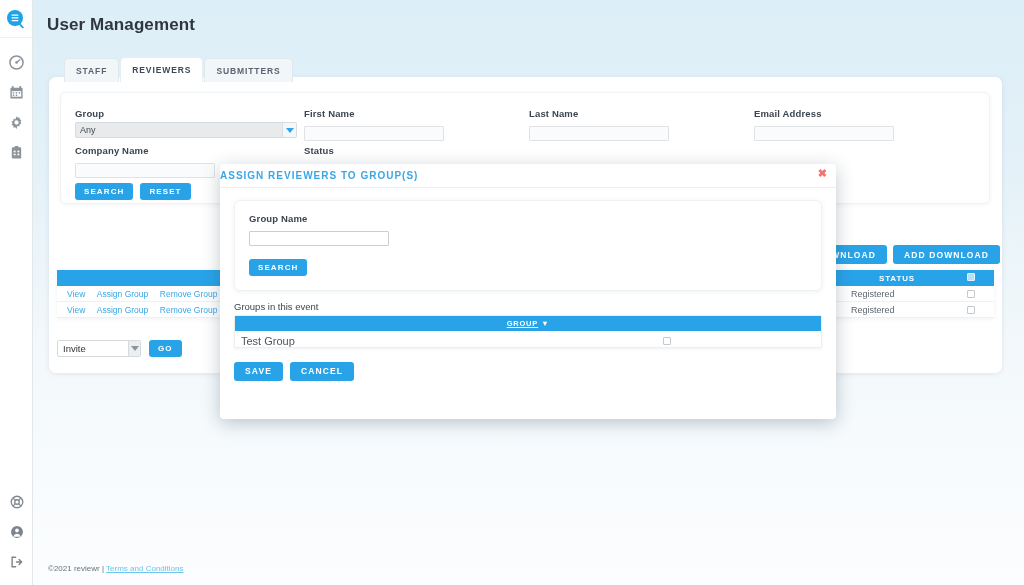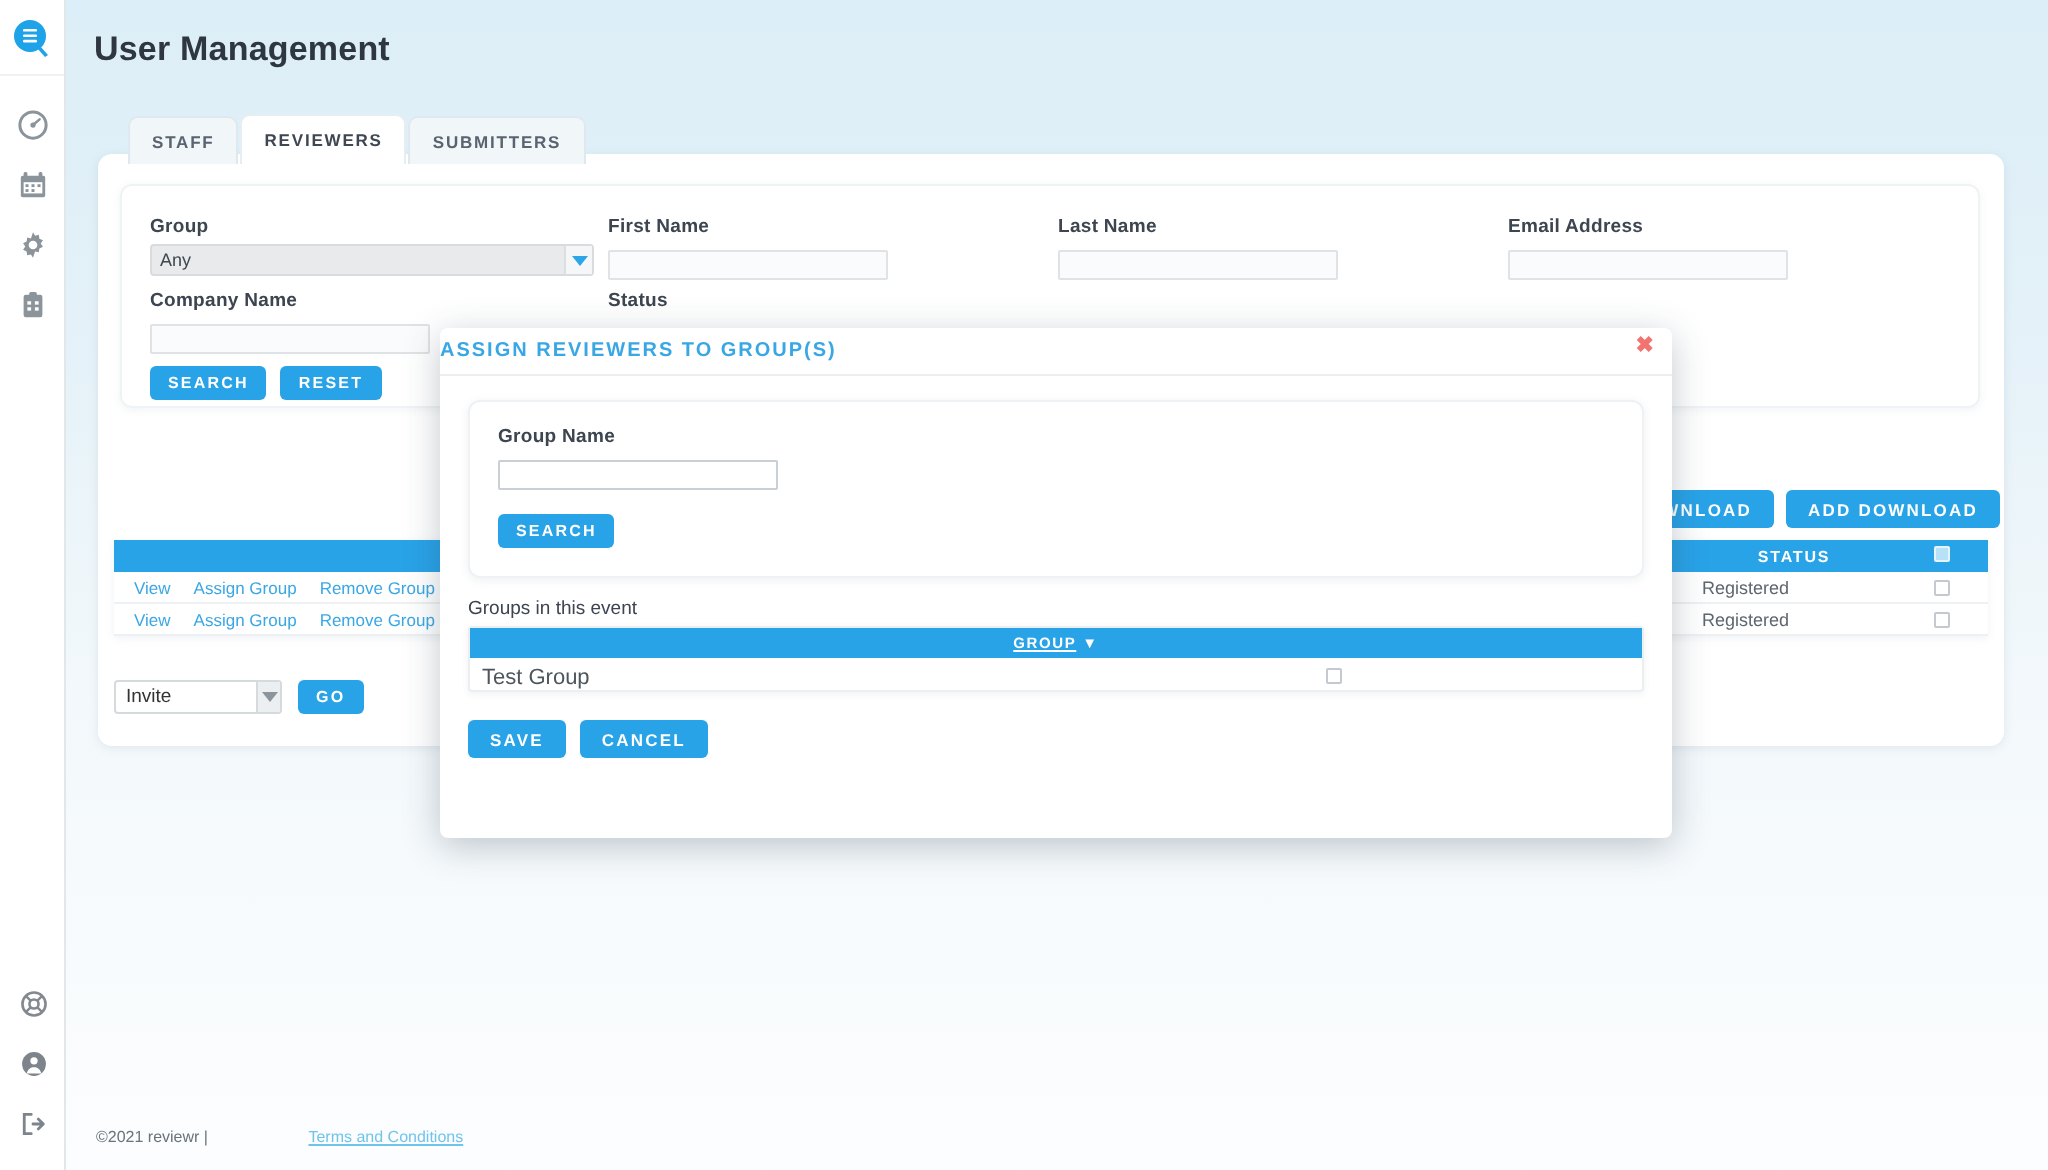--- a/index.html
+++ b/index.html
@@ -258,21 +258,21 @@
   .gt-row:last-child { border-bottom: none; }
   .gt-row .g-name { flex: 0 0 428px; padding-left: 6px; }
   .gt-row .g-check { flex: 0 0 auto; }
   .modal-foot { padding: 14px 14px 0 14px; display: flex; gap: 7px; }
 
   
   .footer {
     position: absolute; left: 48px; bottom: 12px;
     font-size: 8px; color: #6a737b;
   }
-  .footer a { color: #6fc4ec; text-decoration: underline; margin-left: 48px; }
+  .footer a { color: #6fc4ec; text-decoration: underline; }
 </style>
 </head>
 <body>
 
 <div id="app">
 
   <div class="sidebar">
     <div class="sidebar-logo">
       <span class="logo-bubble">
         <svg width="20" height="20" viewBox="0 0 20 20">

